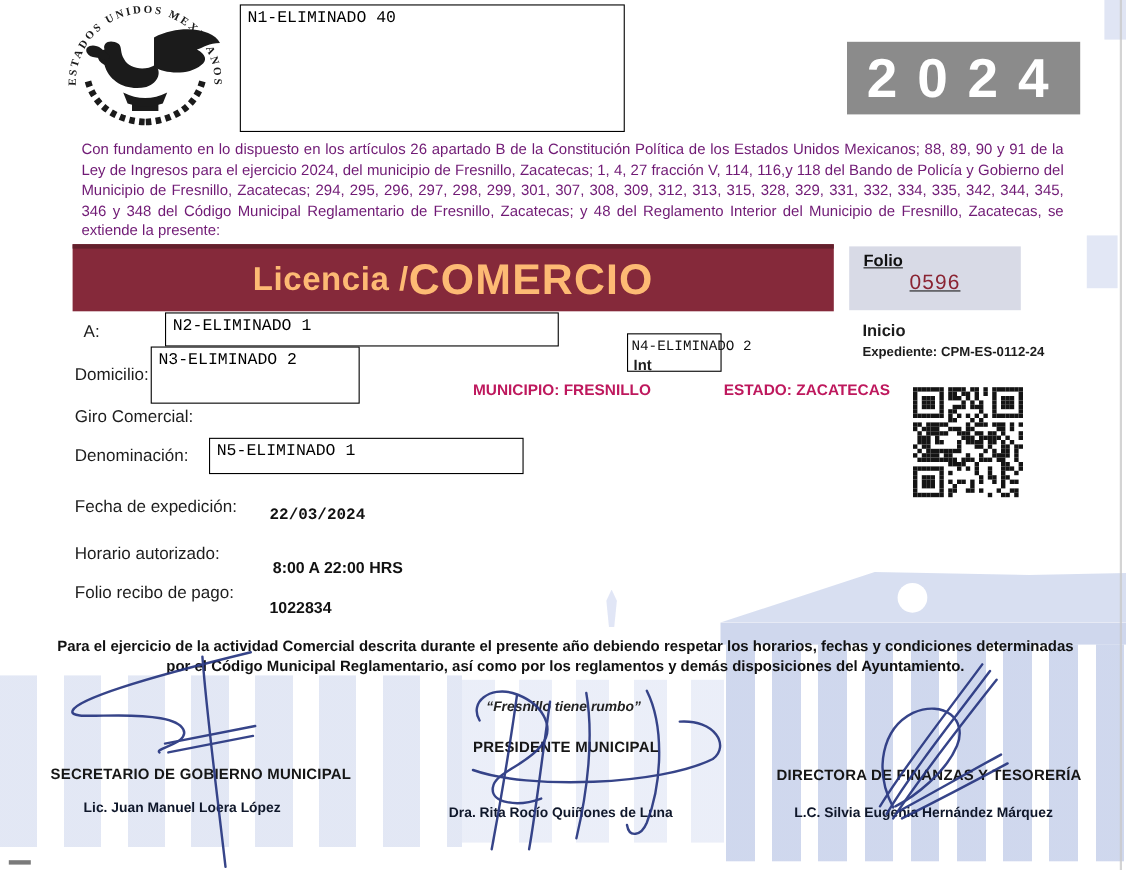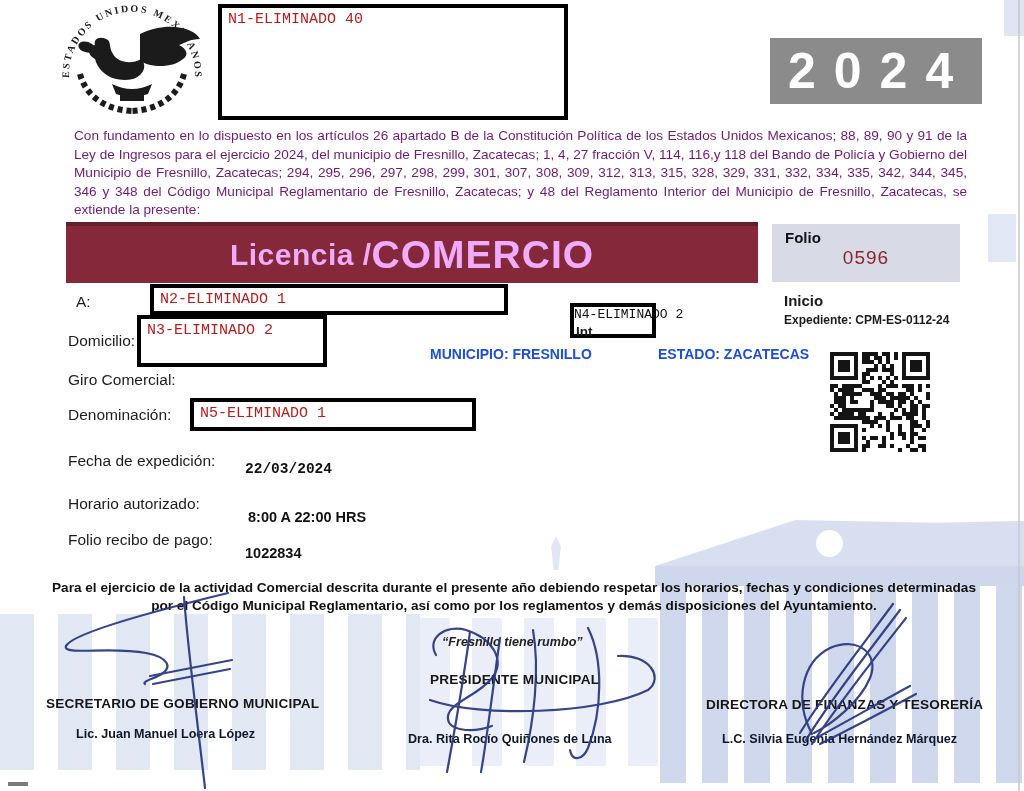--- a/index.html
+++ b/index.html
@@ -19,38 +19,38 @@
   .wm-cols-c{left:420px;top:618px;width:240px;height:148px;
      background:repeating-linear-gradient(90deg,rgba(210,218,240,.45) 0 30px,transparent 30px 52px);}
   .wm-corner1{left:1004px;top:0;width:20px;height:36px;background:rgba(203,212,236,.6);}
   .wm-corner2{left:988px;top:214px;width:28px;height:48px;background:rgba(203,212,236,.55);}
   .wm-orn{left:548px;top:536px;width:16px;height:34px;background:rgba(200,210,238,.55);
           clip-path:polygon(50% 0,80% 30%,65% 100%,35% 100%,20% 30%);}
   .scanline{left:1018px;top:0;width:2px;height:791px;background:#c9c9c9;opacity:.8;}
   .corner-dash{left:8px;top:782px;width:20px;height:4px;background:#7a7a7a;}
   
   .content{position:absolute;inset:0;z-index:1;}
-  .redbox{border:4px solid #000000;background:rgba(255,255,255,.55);
+  .redbox{border:1px solid #000000;background:rgba(255,255,255,.55);
           font-family:"Liberation Mono","DejaVu Sans Mono",monospace;font-size:15px;
-          padding:3px 6px;box-sizing:border-box;color:#b91c1c;}
+          padding:3px 6px;box-sizing:border-box;color:#000000;}
   .badge{left:770px;top:38px;width:212px;height:66px;background:#8b8b8b;color:#fff;
          display:flex;align-items:center;justify-content:flex-start;
          font-size:50px;font-weight:800;letter-spacing:18px;text-indent:18px;}
   .legal{left:74px;top:127px;width:893px;font-size:13.6px;line-height:18.6px;
          text-align:justify;color:#701a75;}
   .banner{left:66px;top:222px;width:692px;height:61px;background:#85293a;
-          border-top:4px solid #63202c;box-sizing:border-box;color:#f0abfc;
+          border-top:4px solid #63202c;box-sizing:border-box;color:#fdba74;
           display:flex;align-items:center;justify-content:center;gap:0;}
   .banner .lt{font-size:30px;font-weight:700;letter-spacing:.5px;}
   .banner .bd{font-size:39px;font-weight:800;letter-spacing:1px;}
-  .foliostrip{left:772px;top:224px;width:188px;height:58px;background:#d8dae6;}
+  .foliostrip{left:772px;top:224px;width:156px;height:58px;background:#d8dae6;text-decoration:underline;}
   .foliostrip .flabel{font-weight:800;font-size:15px;padding:5px 0 0 13px;color:#111;}
   .foliostrip .fnum{text-align:center;font-size:19px;letter-spacing:1px;color:#8a2433;margin-top:1px;}
   .lbl{font-size:15.5px;color:#1d1d1d;}
-  .val{font-weight:700;font-size:13.5px;color:#1d4ed8;}
+  .val{font-weight:700;font-size:13.5px;color:#be185d;}
   .bignum{font-weight:700;font-size:14.5px;color:#111;}
   .inicio{font-weight:800;font-size:15px;}
   .exped{font-weight:700;font-size:12px;}
   .n4row{display:flex;align-items:flex-start;flex-direction:column;}
   .n4row .mono{font-family:"Liberation Mono","DejaVu Sans Mono",monospace;font-size:13px;color:#111;}
   .n4row .int{font-weight:700;font-size:13.5px;margin-left:2px;margin-top:2px;}
   .footer{left:40px;top:579px;width:948px;text-align:center;font-weight:700;
           font-size:13.6px;line-height:17.6px;color:#111;}
   .sig-title{font-weight:700;font-size:13.6px;letter-spacing:.2px;color:#161616;}
   .sig-name{font-weight:700;font-size:12.6px;color:#0f172a;}

